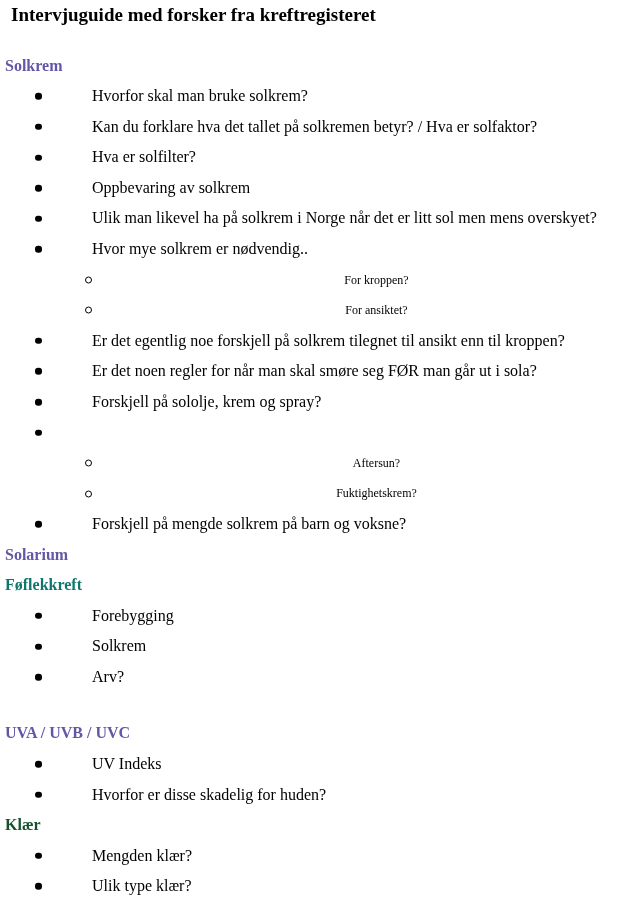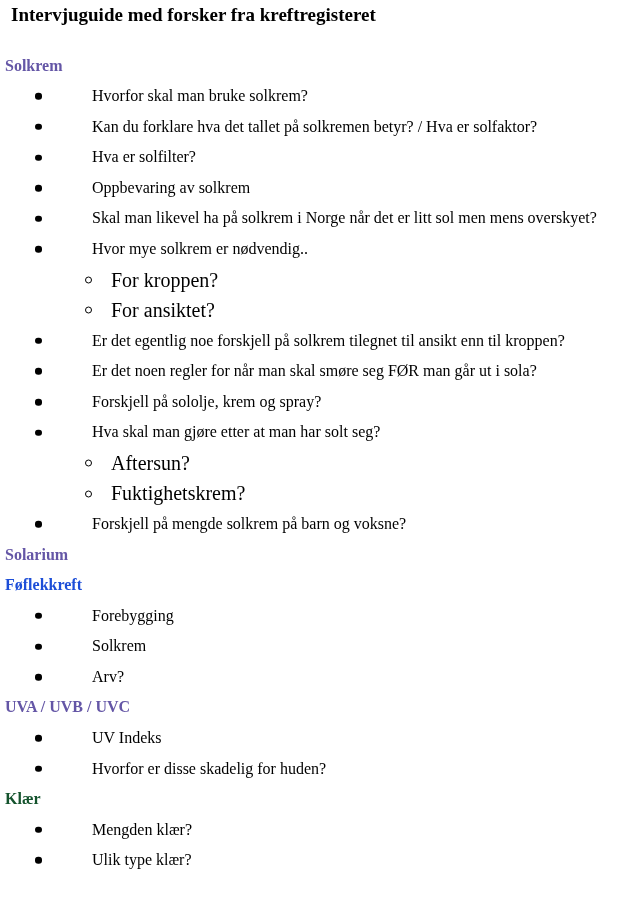--- a/index.html
+++ b/index.html
@@ -27,21 +27,21 @@
     font-weight: bold;
     padding-left: 11px;
   }
   .heading {
     font-size: 16px;
     font-weight: bold;
     padding-left: 5px;
     color: #6456a6;
   }
   .lvl1 { padding-left: 92px; font-size: 16px; }
-  .lvl2 { padding-left: 111px; font-size: 20px; }
+  .lvl2 { padding-left: 111px; font-size: 12px; text-align: center; }
   .marker {
     position: absolute;
     top: 50%;
     transform: translateY(-50%);
     border-radius: 50%;
   }
   .marker.disc {
     left: 35px;
     width: 6.5px;
     height: 6.5px;
@@ -60,36 +60,36 @@
 <body>
 
 <div class="doc">
   <div class="row title-row">Intervjuguide med forsker fra kreftregisteret</div>
   <div>
       <div class="row heading" style="color: rgb(100, 86, 166); margin-top: 20px;">Solkrem</div>
       <div class="row lvl1"><span class="marker disc"></span><span class="txt">Hvorfor skal man bruke solkrem?</span></div>
       <div class="row lvl1"><span class="marker disc"></span><span class="txt">Kan du forklare hva det tallet på solkremen betyr? / Hva er solfaktor?</span></div>
       <div class="row lvl1"><span class="marker disc"></span><span class="txt">Hva er solfilter?</span></div>
       <div class="row lvl1"><span class="marker disc"></span><span class="txt">Oppbevaring av solkrem</span></div>
-      <div class="row lvl1"><span class="marker disc"></span><span class="txt">Skal man likevel ha på solkrem i Norge når det er litt sol men mens overskyet?</span></div>
+      <div class="row lvl1"><span class="marker disc"></span><span class="txt">Ulik man likevel ha på solkrem i Norge når det er litt sol men mens overskyet?</span></div>
       <div class="row lvl1"><span class="marker disc"></span><span class="txt">Hvor mye solkrem er nødvendig..</span></div>
       <div class="row lvl2"><span class="marker circle"></span><span class="txt">For kroppen?</span></div>
       <div class="row lvl2"><span class="marker circle"></span><span class="txt">For ansiktet?</span></div>
       <div class="row lvl1"><span class="marker disc"></span><span class="txt">Er det egentlig noe forskjell på solkrem tilegnet til ansikt enn til kroppen?</span></div>
       <div class="row lvl1"><span class="marker disc"></span><span class="txt">Er det noen regler for når man skal smøre seg FØR man går ut i sola?</span></div>
       <div class="row lvl1"><span class="marker disc"></span><span class="txt">Forskjell på sololje, krem og spray?</span></div>
-      <div class="row lvl1"><span class="marker disc"></span><span class="txt">Hva skal man gjøre etter at man har solt seg?</span></div>
+      <div class="row lvl1"><span class="marker disc"></span></div>
       <div class="row lvl2"><span class="marker circle"></span><span class="txt">Aftersun?</span></div>
       <div class="row lvl2"><span class="marker circle"></span><span class="txt">Fuktighetskrem?</span></div>
       <div class="row lvl1"><span class="marker disc"></span><span class="txt">Forskjell på mengde solkrem på barn og voksne?</span></div>
       <div class="row heading" style="color: rgb(100, 86, 166);">Solarium</div>
-      <div class="row heading" style="color: #1d4ed8;">Føflekkreft</div>
+      <div class="row heading" style="color: #0f766e;">Føflekkreft</div>
       <div class="row lvl1"><span class="marker disc"></span><span class="txt">Forebygging</span></div>
       <div class="row lvl1"><span class="marker disc"></span><span class="txt">Solkrem</span></div>
       <div class="row lvl1"><span class="marker disc"></span><span class="txt">Arv?</span></div>
-      <div class="row heading" style="color: rgb(100, 86, 166);">UVA / UVB / UVC</div>
+      <div class="row heading" style="color: rgb(100, 86, 166); margin-top: 26px;">UVA / UVB / UVC</div>
       <div class="row lvl1"><span class="marker disc"></span><span class="txt">UV Indeks</span></div>
       <div class="row lvl1"><span class="marker disc"></span><span class="txt">Hvorfor er disse skadelig for huden?</span></div>
       <div class="row heading" style="color: #14532d;">Klær</div>
       <div class="row lvl1"><span class="marker disc"></span><span class="txt">Mengden klær?</span></div>
       <div class="row lvl1"><span class="marker disc"></span><span class="txt">Ulik type klær?</span></div>
     </div>
 </div>
 
 </body></html>

